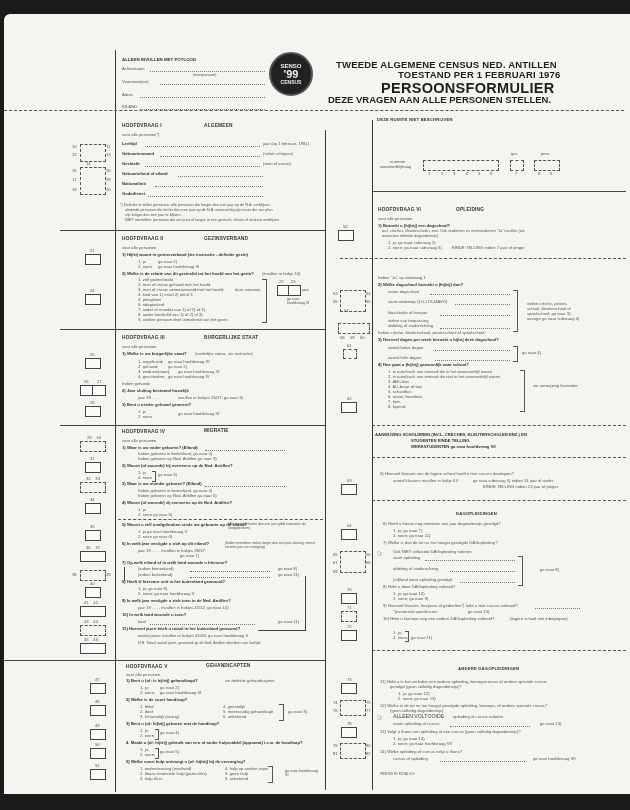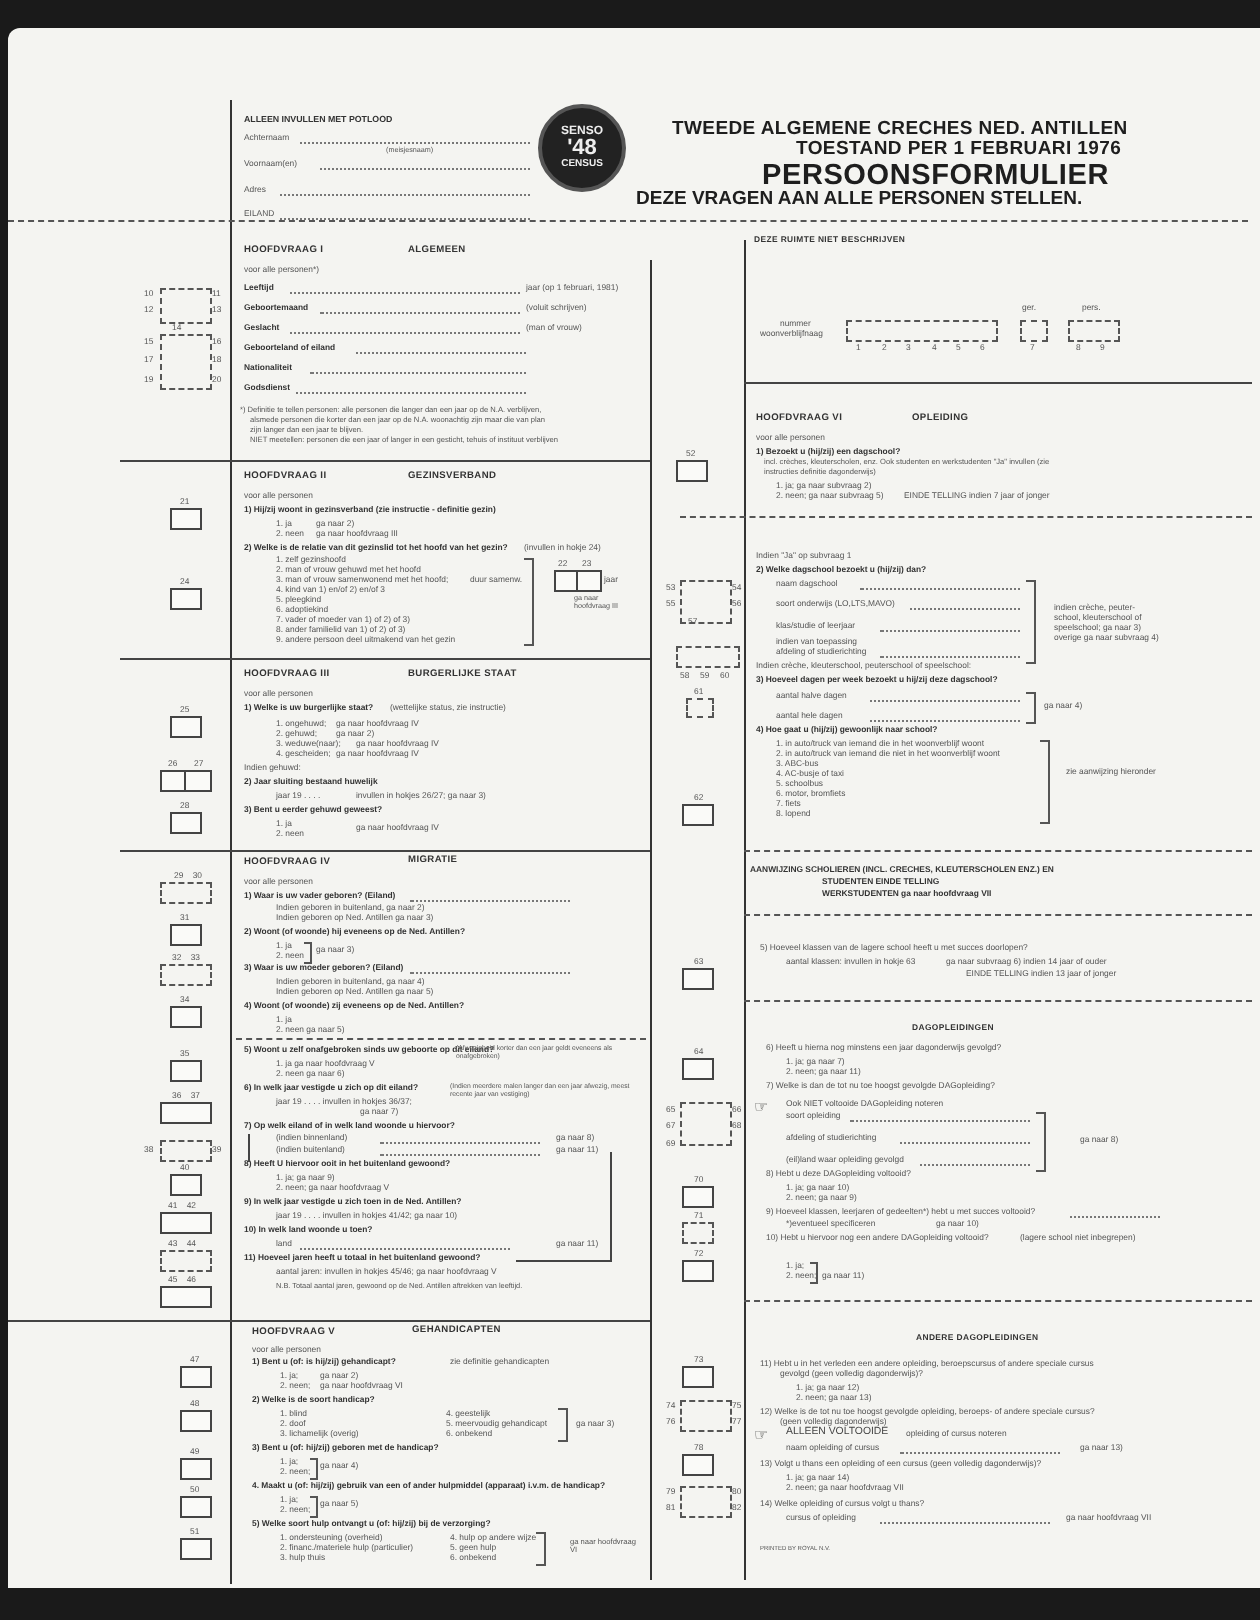--- a/index.html
+++ b/index.html
@@ -38,28 +38,28 @@
 <div class="t" style="left:193px;top:73px;font-size:3.6px;">(meisjesnaam)</div>
 <div class="t" style="left:122px;top:80px;">Voornaam(en)</div>
 <div class="uline" style="left:160px;top:84px;width:105px;"></div>
 <div class="t" style="left:122px;top:93px;">Adres</div>
 <div class="uline" style="left:140px;top:97px;width:125px;"></div>
 <div class="t" style="left:122px;top:105px;">EILAND</div>
 <div class="uline" style="left:140px;top:109px;width:125px;"></div>
 
 <div class="logo">
   <span style="font-size:6px;">SENSO</span>
-  <span style="font-size:11px;">'48</span>
+  <span style="font-size:11px;">'99</span>
   <span style="font-size:5px;">CENSUS</span>
 </div>
 
-<div class="t title1" style="left:336px;top:60px;">TWEEDE ALGEMENE CRECHES NED. ANTILLEN</div>
+<div class="t title1" style="left:336px;top:60px;">TWEEDE ALGEMENE CENSUS NED. ANTILLEN</div>
 <div class="t title1" style="left:398px;top:70px;">TOESTAND PER  1  FEBRUARI 1976</div>
 <div class="t title2" style="left:381px;top:80px;">PERSOONSFORMULIER</div>
-<div class="t title3" style="left:318px;top:95px;">DEZE VRAGEN AAN ALLE PERSONEN STELLEN.</div>
+<div class="t title3" style="left:328px;top:95px;">DEZE VRAGEN AAN ALLE PERSONEN STELLEN.</div>
 
 <div class="dash" style="left:4px;top:110px;width:620px;"></div>
 
 <div class="t hdr" style="left:122px;top:123px;">HOOFDVRAAG I</div>
 <div class="t hdr" style="left:204px;top:123px;">ALGEMEEN</div>
 <div class="t" style="left:122px;top:133px;">voor alle personen*)</div>
 <div class="t b" style="left:122px;top:142px;">Leeftijd</div>
 <div class="uline" style="left:145px;top:146px;width:115px;"></div>
 <div class="t" style="left:263px;top:142px;">jaar (op 1 februari, 1981)</div>
 <div class="t b" style="left:122px;top:152px;">Geboortemaand</div>

